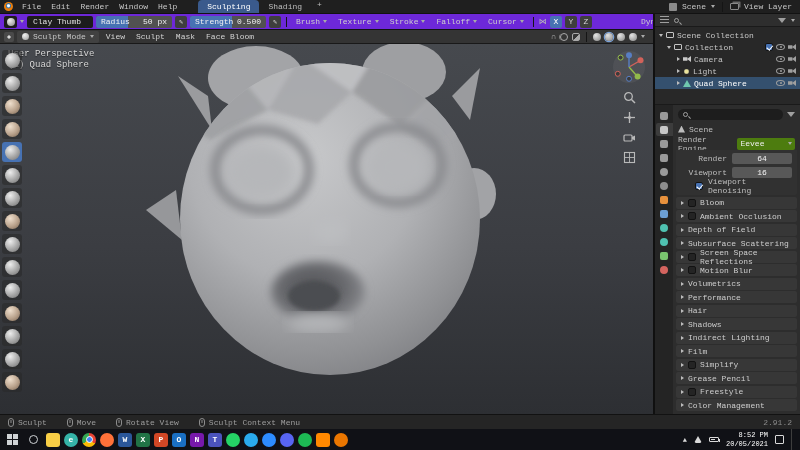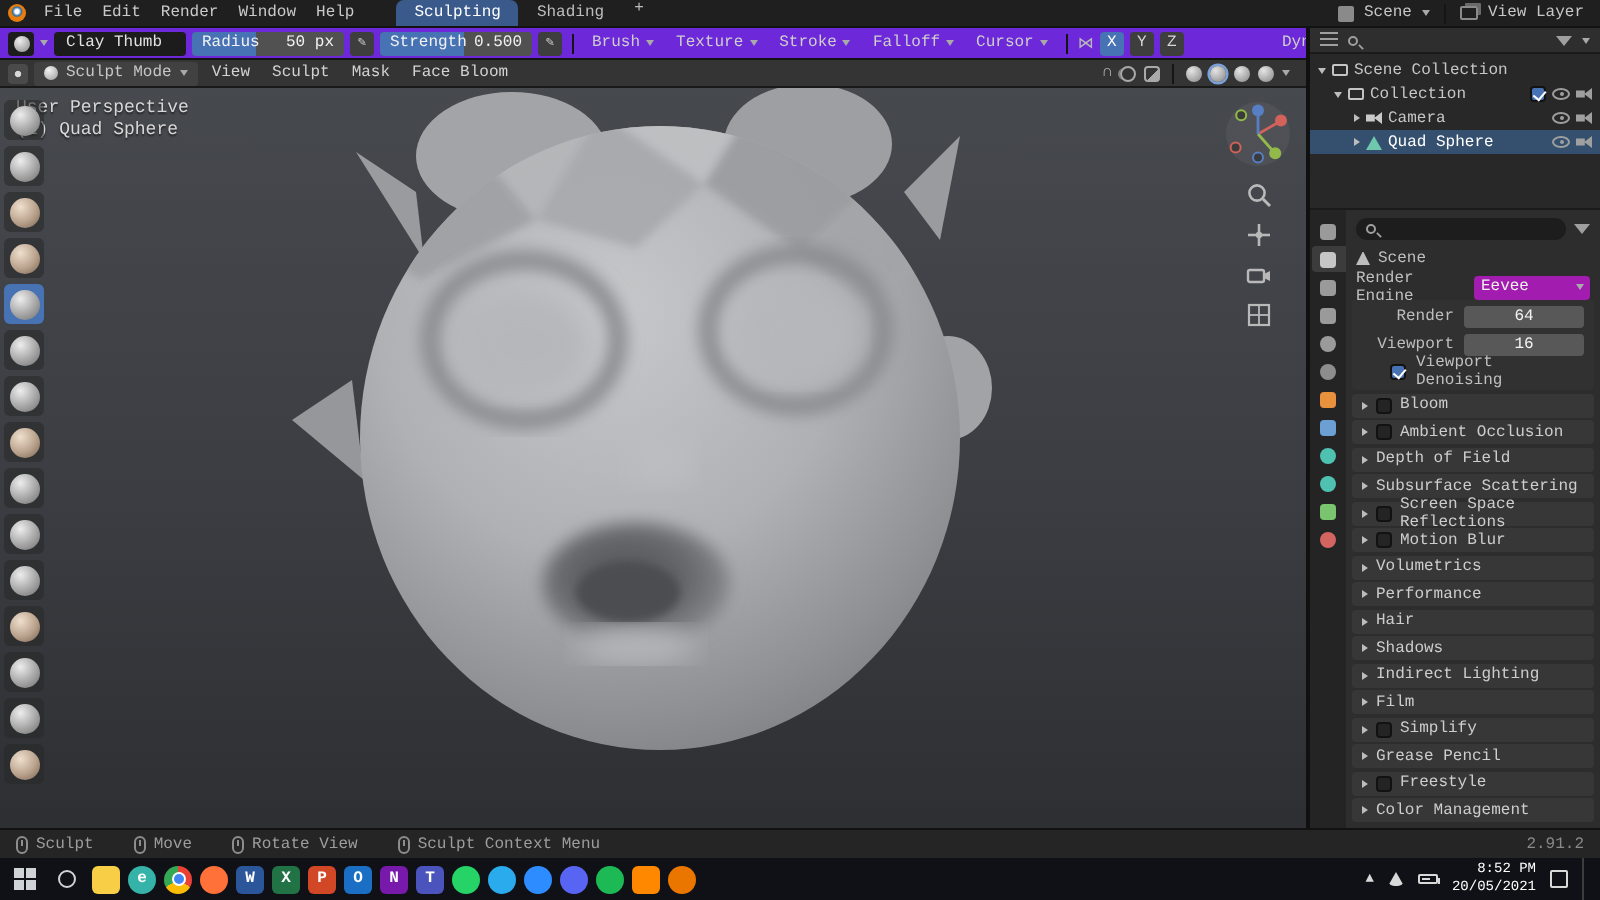--- a/index.html
+++ b/index.html
@@ -85,21 +85,21 @@
 .ptabs{width:18px;background:#242424;display:flex;flex-direction:column;align-items:center;gap:1px;padding-top:4px}
 .ptab{width:17px;height:13px;display:flex;align-items:center;justify-content:center;border-radius:2px 0 0 2px}
 .ptab.active{background:#3c3c3c}
 .pi{width:8px;height:8px;border-radius:2px}
 .pi.rnd{border-radius:50%}
 .pcontent{flex:1;padding:3px 3px 2px;display:flex;flex-direction:column;gap:1.5px;overflow:hidden}
 .prow{display:flex;align-items:center;gap:4px;height:13px;padding:0 2px}
 .searchbox{flex:1;height:11px;background:#1d1d1d;border-radius:6px;display:flex;align-items:center;gap:4px;padding:0 5px;color:#8a8a8a}
 .ic-scene{width:7px;height:7px;background:#bdbdbd;clip-path:polygon(50% 0,100% 100%,0 100%);flex:none}
 .plabel{color:#bfbfbf}
-.enginedd{margin-left:auto;width:64px;height:12px;background:#a21caf;border-radius:2px;display:flex;align-items:center;justify-content:space-between;padding:0 3px;color:#efefef}
+.enginedd{margin-left:auto;width:64px;height:12px;background:#4d7c0f;border-radius:2px;display:flex;align-items:center;justify-content:space-between;padding:0 3px;color:#efefef}
 .sec{height:12px;background:#373737;border-radius:2px;display:flex;align-items:center;gap:4px;padding:0 5px;flex:none}
 .sec .slabel{color:#cdcdcd}
 .panelbody{background:#313131;border-radius:0 0 2px 2px;padding:2px 5px 3px;display:flex;flex-direction:column;gap:2px;margin-top:-1.5px;flex:none}
 .frow{display:flex;align-items:center;height:12px;gap:5px}
 .flabel{width:46px;text-align:right;color:#bdbdbd;flex:none}
 .vfield{flex:1;height:11px;background:#585858;border-radius:2px;display:flex;align-items:center;justify-content:center;color:#f4f4f4}
 
 
 .statusbar{position:absolute;left:0;top:414px;width:800px;height:15px;background:#252525;border-top:1px solid #121212;display:flex;align-items:center;gap:20px;padding:0 8px;color:#9d9d9d;z-index:6}
 .sitem{display:flex;align-items:center;gap:4px}
@@ -412,20 +412,28 @@
         <span class="camr"></span>
       </div>
       <div class="orow" style="padding-left:22px">
         <span class="tri"></span>
         <span class="ic-cam"></span>
         <span>Camera</span>
         <span class="grow"></span>
         <span class="eye"></span>
         <span class="camr"></span>
       </div>
+      <div class="orow" style="padding-left:22px">
+        <span class="tri"></span>
+        <span class="ic-light"></span>
+        <span>Light</span>
+        <span class="grow"></span>
+        <span class="eye"></span>
+        <span class="camr"></span>
+      </div>
       <div class="orow" style="padding-left: 22px; color: rgb(255, 255, 255); background-color: rgb(52, 80, 110);">
         <span class="tri"></span>
         <span class="ic-mesh"></span>
         <span>Quad Sphere</span>
         <span class="grow"></span>
         <span class="eye"></span>
         <span class="camr"></span>
       </div>
     </div>
 

